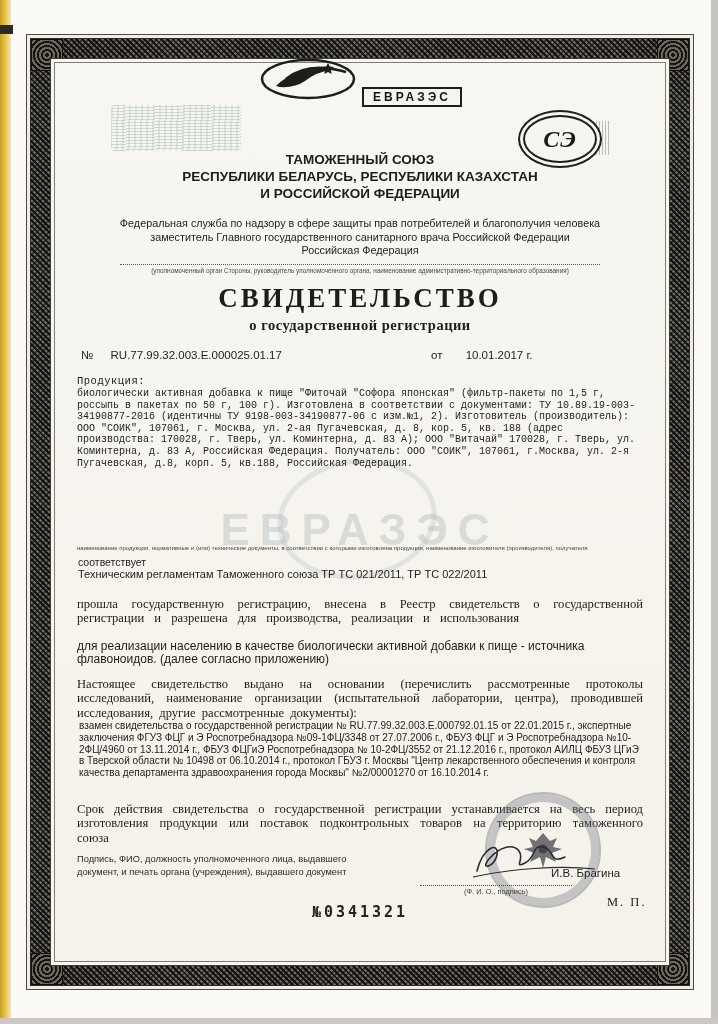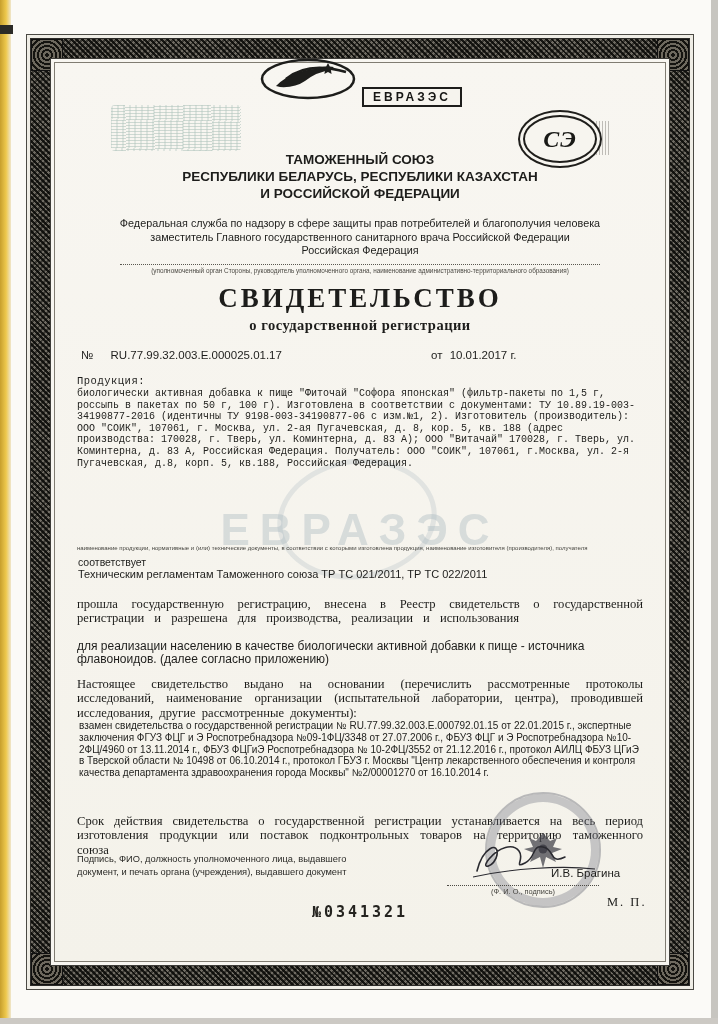--- a/index.html
+++ b/index.html
@@ -60,49 +60,49 @@
   .authority{margin-top:15px;font-family:"Liberation Sans",sans-serif;font-size:10.8px;line-height:13.5px;}
   .caption-rule{margin:6px auto 0;width:480px;border-top:1px dotted #5a5850;padding-top:2px;
       font-family:"Liberation Sans",sans-serif;font-size:6.4px;color:#4c4a44;}
 
   .title-main{top:224px;font-weight:bold;font-size:27px;letter-spacing:3px;}
   .title-sub{top:258px;font-weight:bold;font-size:14.5px;letter-spacing:.5px;}
 
   .numrow{top:290px;left:30px;right:30px;font-family:"Liberation Sans",sans-serif;font-size:11.5px;}
   .numrow .num-label{margin-right:14px;}
   .numrow .date-group{position:absolute;left:350px;top:0;}
-  .numrow .date-group .date-label{margin-right:4px;}
+  .numrow .date-group .date-label{margin-right:20px;}
 
   .product{top:316px;left:26px;right:26px;font-family:Liberation Mono, monospace;}
   .product-label{font-size:10.5px;letter-spacing:.5px;margin-bottom:1px;}
   .product-text{font-size:10px;line-height:11.6px;text-align:left;color:#232320;}
 
   .product-caption{top:486px;left:26px;right:26px;font-family:"Liberation Sans",sans-serif;
       font-size:6px;color:#45443f;}
   .compliance-label{top:497px;left:27px;font-family:"Liberation Sans",sans-serif;font-size:10.5px;}
   .compliance-text{top:509px;left:27px;right:26px;font-family:"Liberation Sans",sans-serif;font-size:11px;}
 
   .spread{font-size:12.6px;line-height:14.4px;text-align:justify;}
   .registered{top:538px;left:26px;right:26px;word-spacing:7px;}
   .usage{top:581px;left:26px;right:26px;font-family:"Liberation Sans",sans-serif;
       font-size:12px;line-height:13px;}
   .basis-intro{top:618px;left:26px;right:26px;word-spacing:3px;}
   .basis-text{top:661px;left:28px;right:26px;font-family:"Liberation Sans",sans-serif;
       font-size:10px;line-height:11.8px;text-align:left;color:#232320;}
-  .validity{top:743px;left:26px;right:26px;word-spacing:6px;margin-top:12px;}
+  .validity{top:743px;left:26px;right:26px;word-spacing:6px;}
 
   .sig-label{top:794px;left:26px;width:270px;font-family:"Liberation Sans",sans-serif;
       font-size:9.3px;line-height:12.5px;color:#2a2a27;}
   .stamp{top:733px;left:434px;width:112px;height:112px;border-radius:50%;
       border:2px solid rgba(110,112,125,.45);
       box-shadow:inset 0 0 0 6px rgba(247,245,239,.0), inset 0 0 0 8px rgba(110,112,125,.35);
       display:flex;align-items:center;justify-content:center;}
   .signature-svg{top:776px;left:418px;}
   .signer-name{top:808px;left:500px;font-family:"Liberation Sans",sans-serif;font-size:11.5px;}
-  .sig-caption{top:826px;left:396px;width:152px;border-top:1px dotted #4c4a44;padding-top:1px;
+  .sig-caption{top:826px;left:369px;width:152px;border-top:1px dotted #4c4a44;padding-top:1px;
       text-align:center;font-family:"Liberation Sans",sans-serif;font-size:7.4px;color:#45443f;}
   .mp{top:836px;left:556px;font-size:12.5px;letter-spacing:2px;}
   .serial{top:844px;font-family:"DejaVu Sans Mono",monospace;font-weight:bold;
       font-size:15px;letter-spacing:3px;color:#24231f;}
 
   
   .wm-circle{top:400px;left:226px;width:150px;height:110px;border-radius:50%;
       border:5px solid rgba(175,188,196,.30);transform:rotate(-8deg);}
   .wm-text{top:446px;font-weight:bold;font-size:44px;letter-spacing:10px;
       color:rgba(172,185,194,.42);font-family:"Liberation Sans",sans-serif;}

